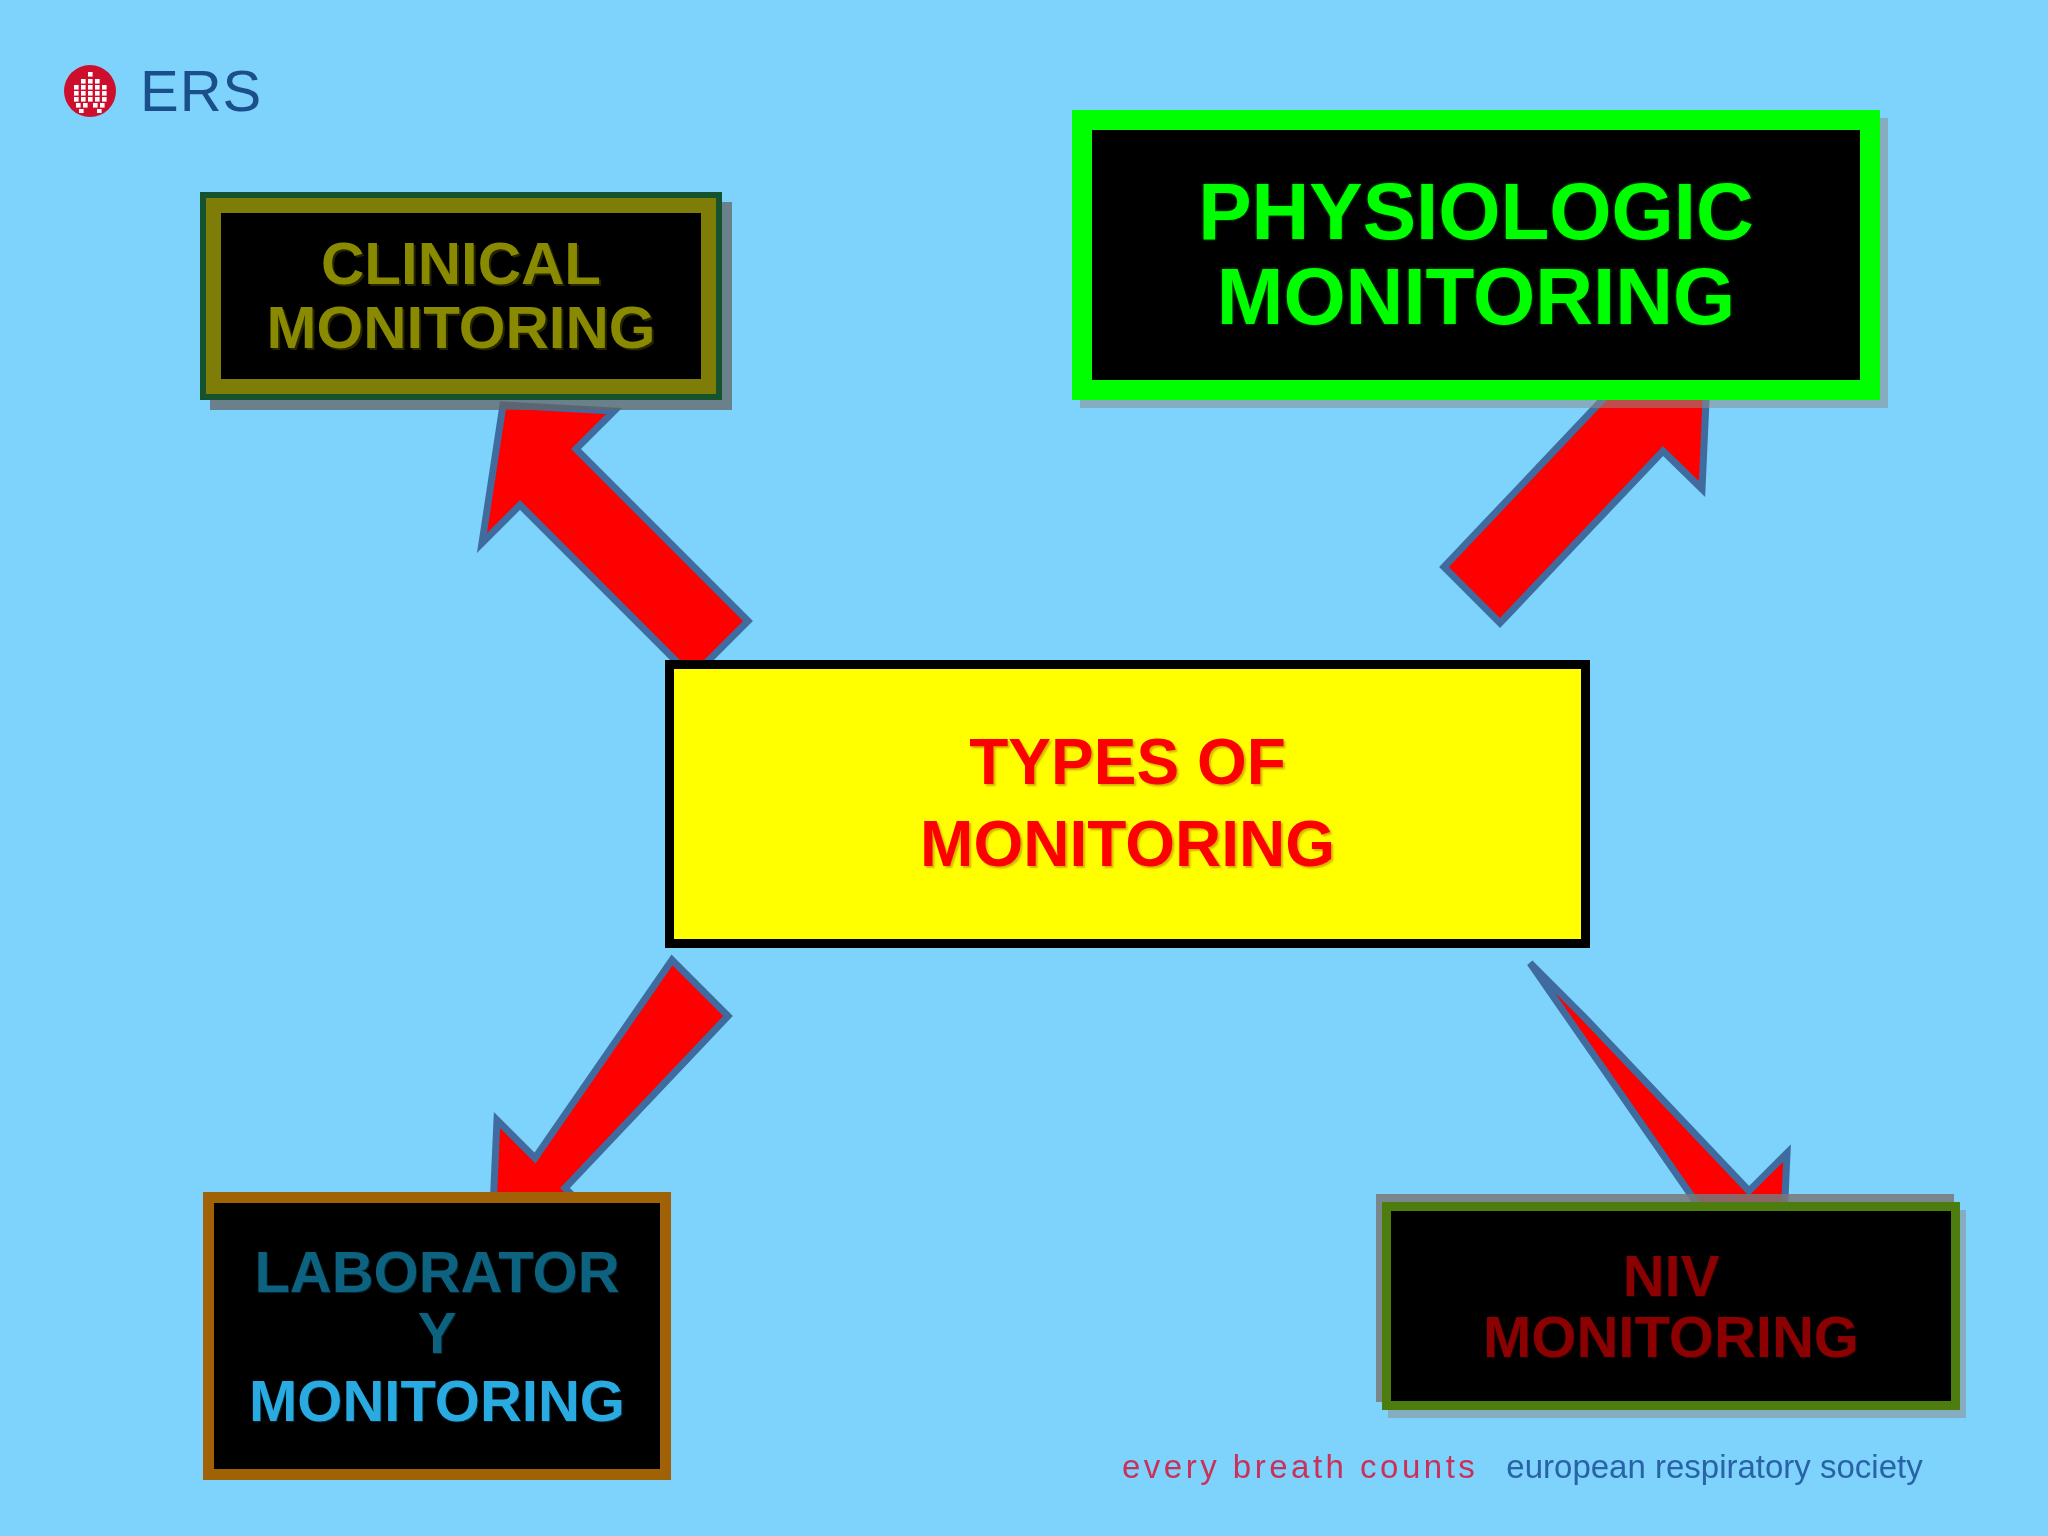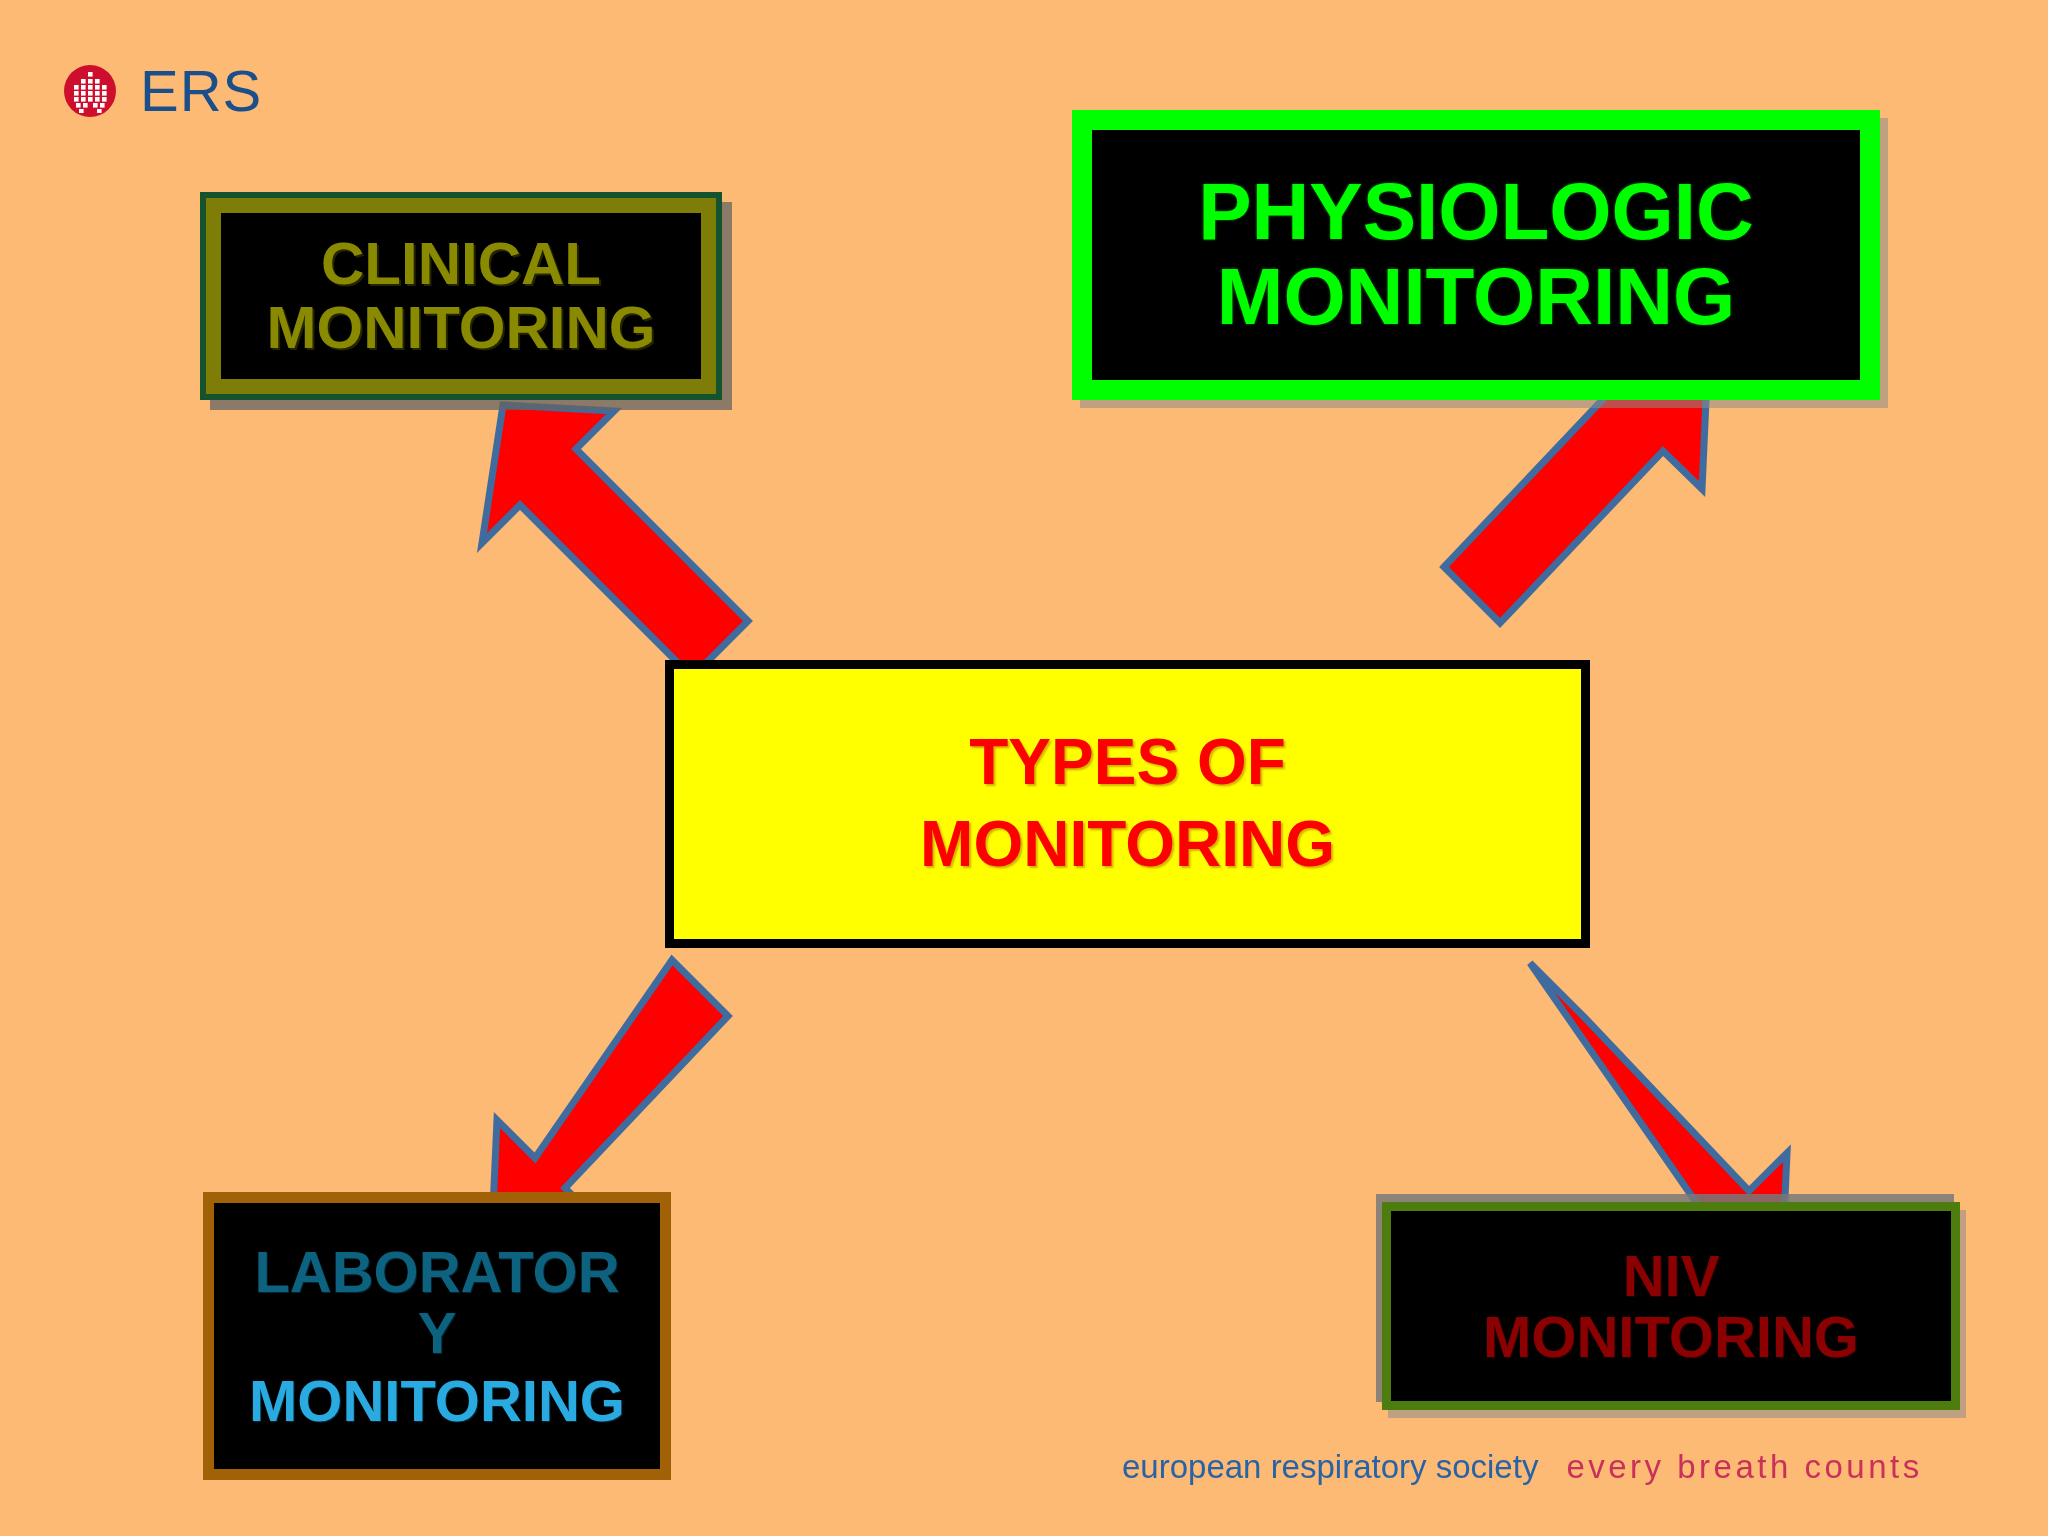--- a/index.html
+++ b/index.html
@@ -7,21 +7,21 @@
     padding: 0;
     background: #ffffff;
   }
   body {
     font-family: "Liberation Sans", sans-serif;
   }
   #slide {
     position: relative;
     width: 2048px;
     height: 1536px;
-    background: #fdba74;
+    background: #7dd3fc;
     overflow: hidden;
   }
 
   
   #logo {
     position: absolute;
     left: 62px;
     top: 62px;
     display: flex;
     align-items: center;
@@ -257,17 +257,17 @@
     <div class="lab-top">Y</div>
     <div class="lab-bottom">MONITORING</div>
   </div>
 
   <div class="node" id="node-niv">
     <div class="label">NIV
 MONITORING</div>
   </div>
 
   <div id="footer">
+    <span id="footer-tag">every breath counts</span>
     <span id="footer-ers">european respiratory society</span>
-    <span id="footer-tag">every breath counts</span>
   </div>
 
 </div>
 
 </body></html>

